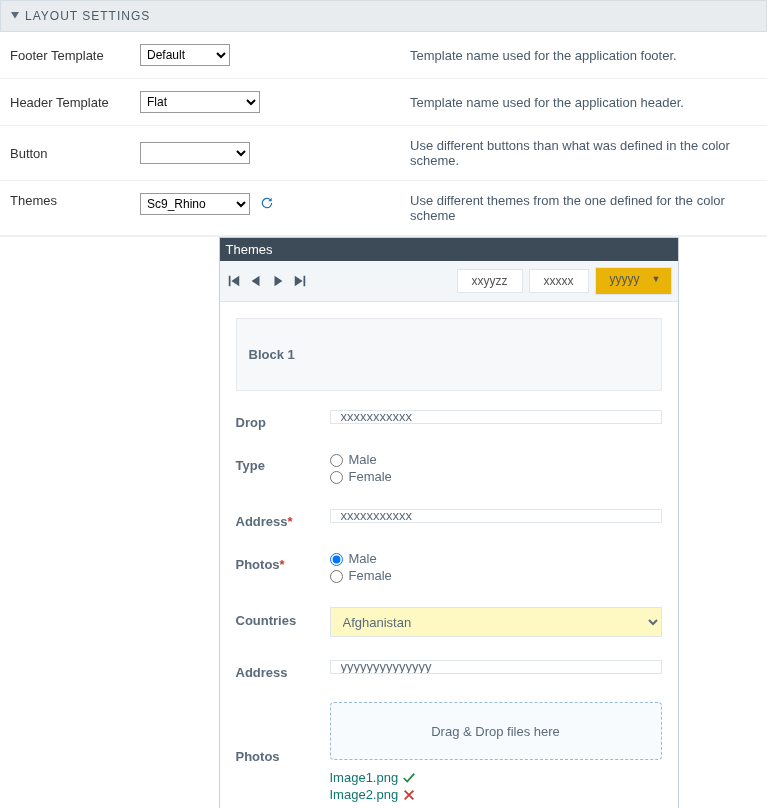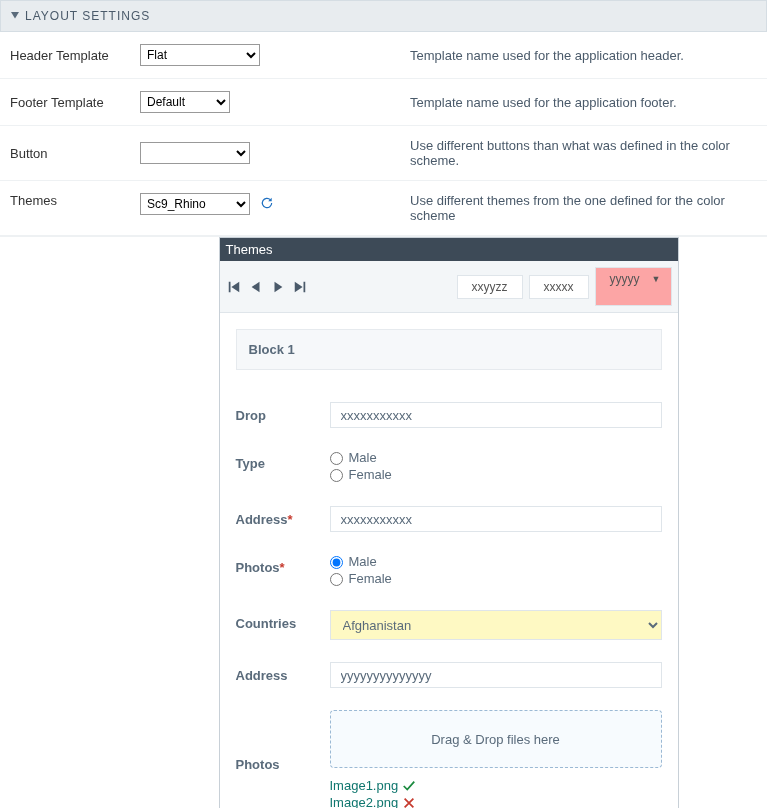--- a/index.html
+++ b/index.html
@@ -17,66 +17,66 @@
 
 
 .preview-wrap{border-top:1px solid #eef1f3;padding:0}
 .preview{margin:0 auto;width:460px;border:1px solid #c8d0d7;margin-top:0;position:relative;left:65px}
 .preview-header{background:#3d4a57;color:#fff;font-size:13px;padding:4px 6px}
 .preview-toolbar{background:#f3f6f8;border-bottom:1px solid #dfe5ea;padding:6px 6px;display:flex;align-items:center;gap:6px}
 .nav-icons{display:flex;gap:6px;align-items:center}
 .nav-icons span{display:inline-flex;align-items:center;justify-content:center;width:16px;height:16px;color:#4a5a6a}
 .nav-icons svg{width:14px;height:14px}
 .tb-tab{border:1px solid #dfe5ea;background:#fff;padding:4px 14px;font-size:12px;color:#555}
-.tb-dd{border:1px solid #dfe5ea;background:#fca5a5;padding:4px 10px 19px 14px;font-size:12px;color:#555;display:inline-flex;align-items:center;gap:12px}
+.tb-dd{border:1px solid #dfe5ea;background:#eab308;padding:4px 10px 8px 14px;font-size:12px;color:#555;display:inline-flex;align-items:center;gap:12px}
 .tb-dd .caret{font-size:9px}
 
 .preview-body{padding:16px;background:#fff}
-.block-title{background:#f6f8fa;border:1px solid #e6eaee;padding:12px 12px;color:#5a6b7b;font-weight:bold;font-size:13px;margin-bottom:32px}
+.block-title{background:#f6f8fa;border:1px solid #e6eaee;padding:28px 12px;color:#5a6b7b;font-weight:bold;font-size:13px;margin-bottom:18px}
 .form-row{display:flex;align-items:flex-start;margin-bottom:22px;gap:10px}
 .form-row .flabel{width:84px;color:#5a6b7b;font-weight:bold;font-size:13px;padding-top:6px}
 .form-row .flabel .req{color:#c63a2e}
 .form-row .fcontrol{flex:1}
-input[type=text].f-input{width:100%;height:26px;border:1px solid #dfe5ea;padding:4px 10px;font-size:13px;color:#5a6b7b}
+input[type=text].f-input{width:100%;height:14px;border:1px solid #dfe5ea;padding:4px 10px;font-size:13px;color:#5a6b7b}
 .radio-line{display:flex;align-items:flex-end;gap:6px;color:#5a6b7b;font-size:13px;margin-bottom:2px}
 .radio-line input{margin:0}
 select.f-select{width:100%;height:30px;border:1px solid #dfe5ea;padding:2px 8px;font-size:13px;color:#5a6b7b;background:#fef9c3}
 .dropzone{border:1px dashed #9bb9d4;border-radius:4px;background:#f7fbfe;height:58px;display:flex;align-items:center;justify-content:center;color:#5a6b7b;font-size:13px;margin-bottom:10px}
 .file-line{font-size:13px;color:#0f766e;display:flex;align-items:center;gap:4px;margin-bottom:2px}
 .file-line svg{width:14px;height:14px}
 </style>
 </head>
 <body>
 
 <div class="section-header">
   <svg viewBox="0 0 10 10">
       <polygon points="0,0 10,0 5,8" fill="#5a6b7b"></polygon>
     </svg>
   <span>LAYOUT SETTINGS</span>
 </div>
 
 <table class="settings-table">
   <tbody>
       <tr>
+    <td class="label">Footer Template</td>
+    <td class="control">
+      <select class="setting-select" style="width:90px">
+        <option>Default</option>
+      </select>
+    </td>
+    <td class="desc">Template name used for the application footer.</td>
+  </tr>
+  <tr>
     <td class="label">Header Template</td>
     <td class="control">
       <select class="setting-select" style="width:120px">
         <option>Flat</option>
       </select>
     </td>
     <td class="desc">Template name used for the application header.</td>
-  </tr>
-  <tr>
-    <td class="label">Footer Template</td>
-    <td class="control">
-      <select class="setting-select" style="width:90px">
-        <option>Default</option>
-      </select>
-    </td>
-    <td class="desc">Template name used for the application footer.</td>
   </tr>
   <tr>
     <td class="label">Button</td>
     <td class="control">
       <select class="setting-select" style="width:110px">
         <option></option>
       </select>
     </td>
     <td class="desc">Use different buttons than what was defined in the color scheme.</td>
   </tr>

